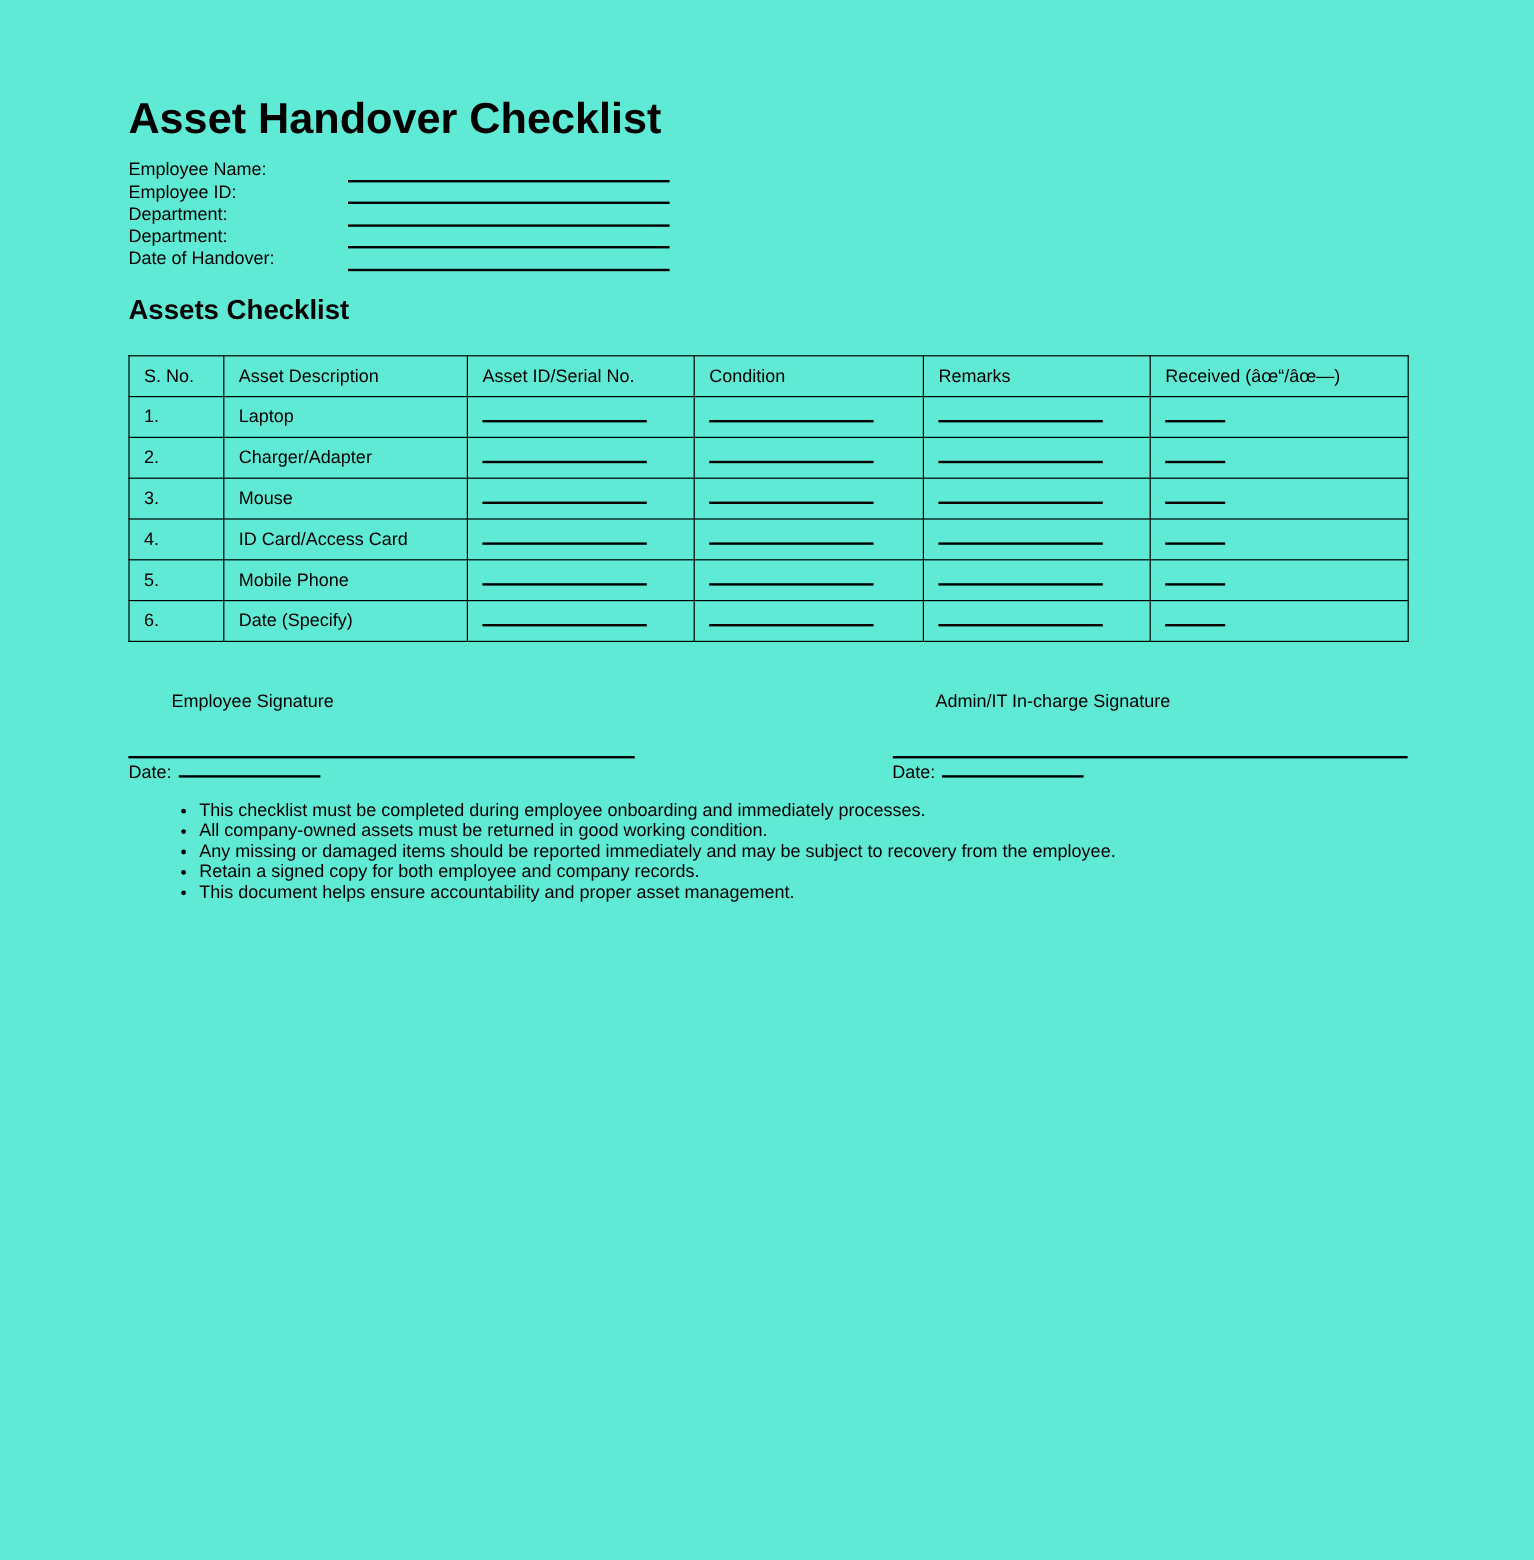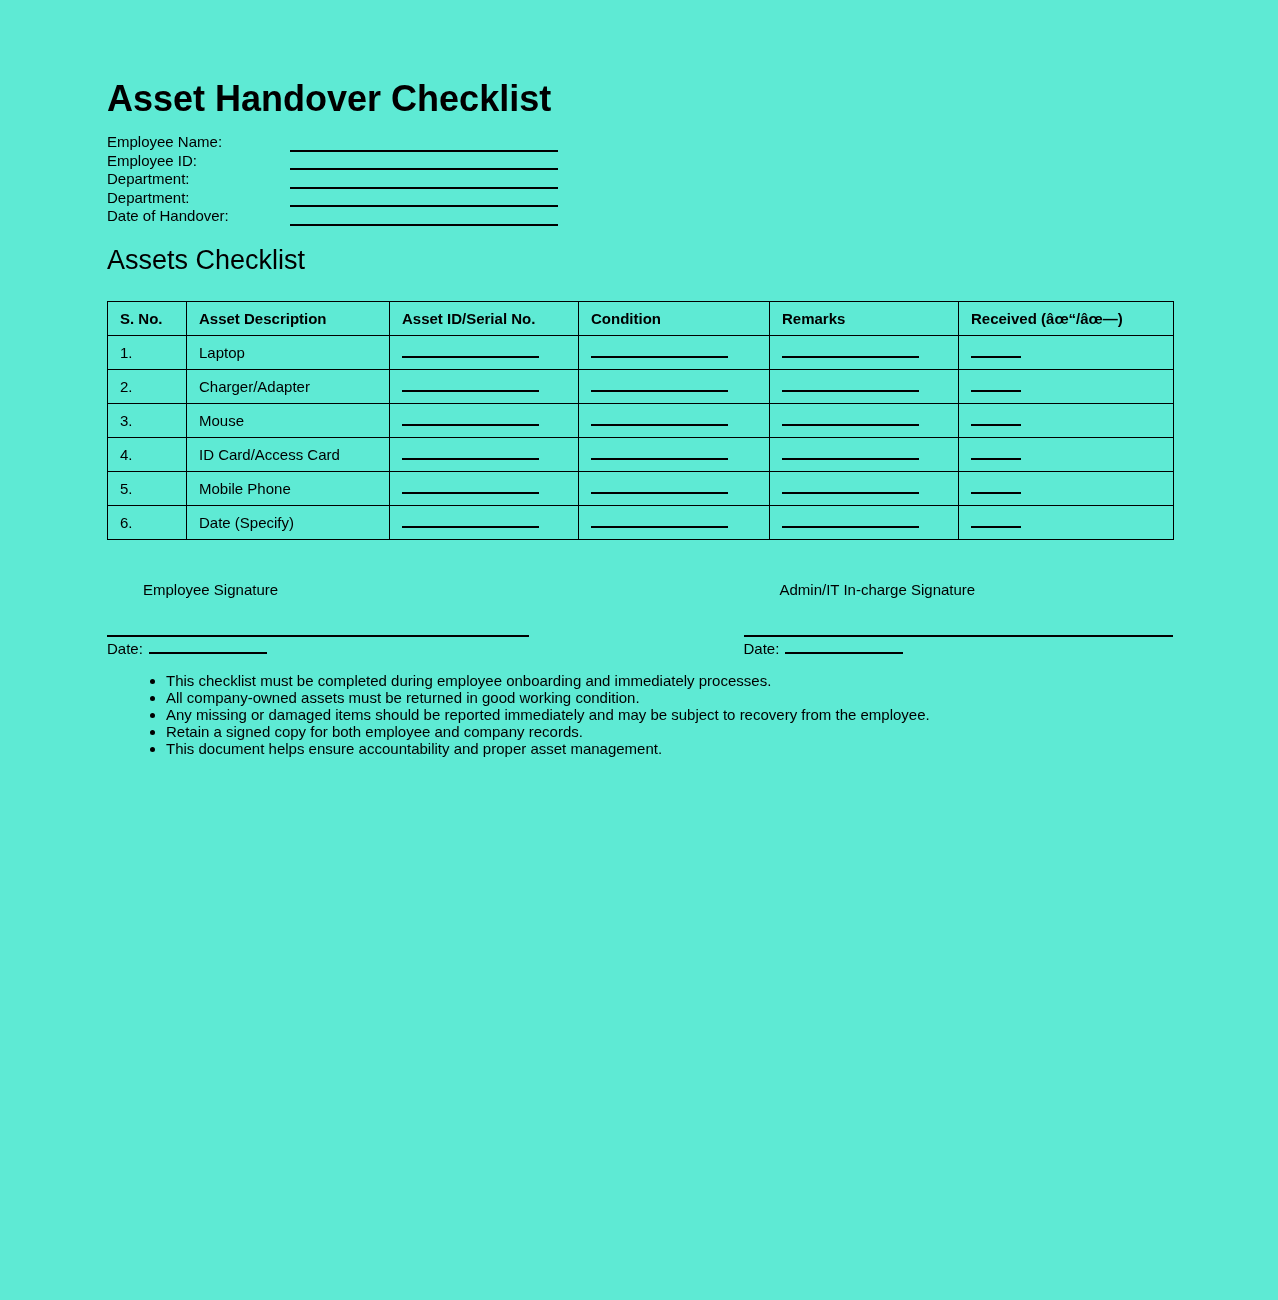--- a/index.html
+++ b/index.html
@@ -28,42 +28,42 @@
     line-height: 18.5px;
   }
   .field-label { display: inline-block; width: 183px; }
   .blank {
     display: inline-block;
     height: 0;
     border-bottom: 2px solid #000;
   }
   .field-blank { width: 268px; }
   h2.sec-heading {
-    font-size: 27px;
-    font-weight: normal;
+    font-size: 23px;
+    font-weight: bold;
     line-height: 1.23;
     margin: 18px 0 0 0;
   }
   table.assets {
     border-collapse: collapse;
     table-layout: fixed;
     width: 1066px;
     margin-top: 24px;
   }
   table.assets th, table.assets td {
     border: 1.5px solid #000;
     height: 34px;
     padding: 0 4px 0 12px;
     font-size: 15px;
     text-align: left;
     vertical-align: middle;
     white-space: nowrap;
     overflow: hidden;
   }
-  table.assets th { font-weight: bold; }
+  table.assets th { font-weight: normal; }
   .tline {
     display: inline-block;
     width: 137px;
     height: 0;
     border-bottom: 2px solid #000;
     vertical-align: baseline;
   }
   .tline.short { width: 50px; }
   .sig-row { display: flex; margin-top: 40px; }
   .sig-col-left  { width: 423px; }

